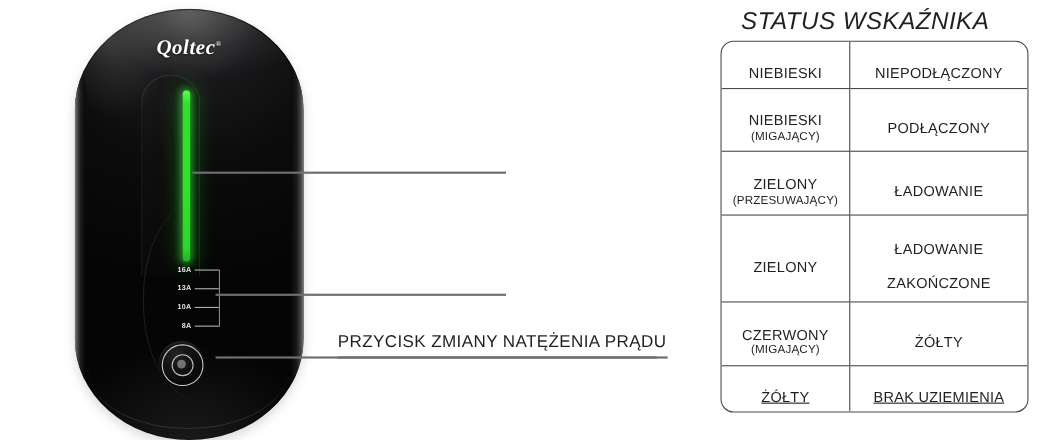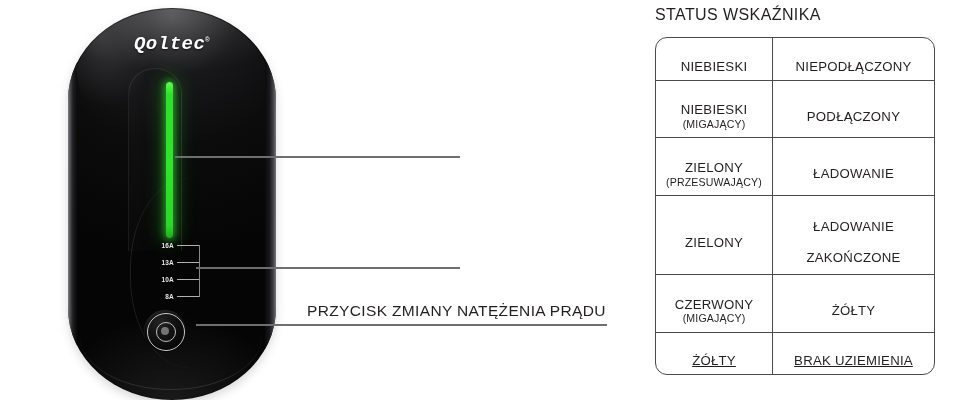--- a/index.html
+++ b/index.html
@@ -62,21 +62,21 @@
   .inner-contour{
     position:absolute;left:62px;top:170px;width:130px;height:190px;
     border-left:1px solid rgba(255,255,255,.10);
     border-radius:60px 0 0 60px/90px 0 0 90px;
   }
 
   .logo{
     position:absolute;left:0;right:0;top:25px;text-align:center;
     color:#fff;font-size:19px;font-weight:700;font-style:italic;
     letter-spacing:.5px;
-    font-family:Liberation Mono, monospace;
+    font-family:Liberation Serif, serif;
     text-shadow:0 1px 2px rgba(0,0,0,.7);
   }
   .logo sup{font-size:7px;vertical-align:super;font-style:normal;font-weight:400;}
 
   
   .led-channel{
     position:absolute;left:60px;top:60px;width:52px;height:182px;
     border-radius:26px 26px 0 0;
     border:1px solid rgba(255,255,255,.085);
     border-bottom:none;
@@ -131,22 +131,22 @@
     position:absolute;left:0;bottom:6px;white-space:nowrap;
     font-size:15.5px;letter-spacing:.35px;color:#231f20;
   }
   .callout .c-line{
     position:absolute;left:0;bottom:0;height:1.6px;background:#6f6f72;
   }
   .leader{position:absolute;height:1.6px;background:#6f6f72;}
 
   
   .table-title{
-    position:absolute;left:655px;top:6px;width:263px;
-    font-size:16px;letter-spacing:.4px;color:#231f20;
+    position:absolute;left:655px;top:6px;width:263px;text-align:center;
+    font-size:22px;letter-spacing:.4px;color:#231f20;font-style:italic;
   }
   .status-table{
     position:absolute;left:655px;top:37px;width:263px;height:338px;
     border:1.6px solid #4a4a4d;border-radius:12px;
     border-collapse:separate;border-spacing:0;
     background:#fff;overflow:hidden;
     table-layout:fixed;
   }
   .status-table td{
     border-right:1.6px solid #4a4a4d;

